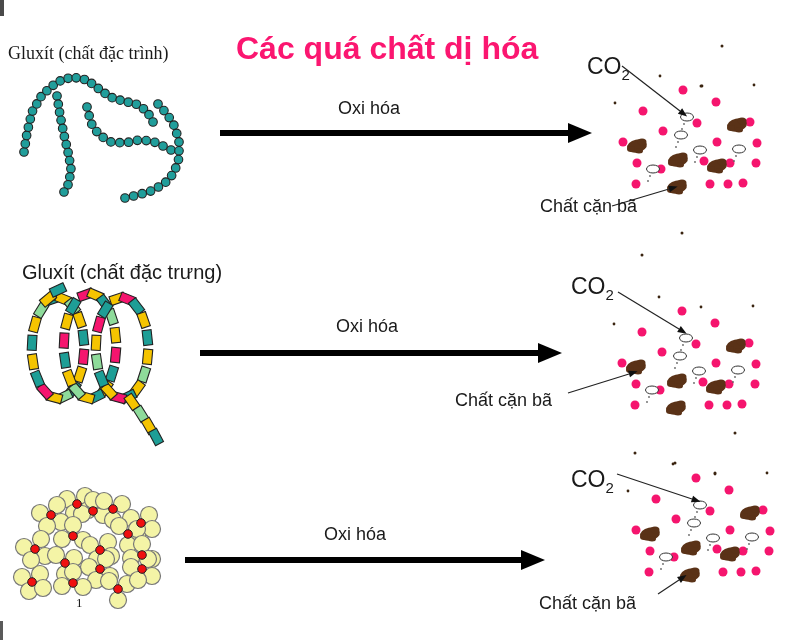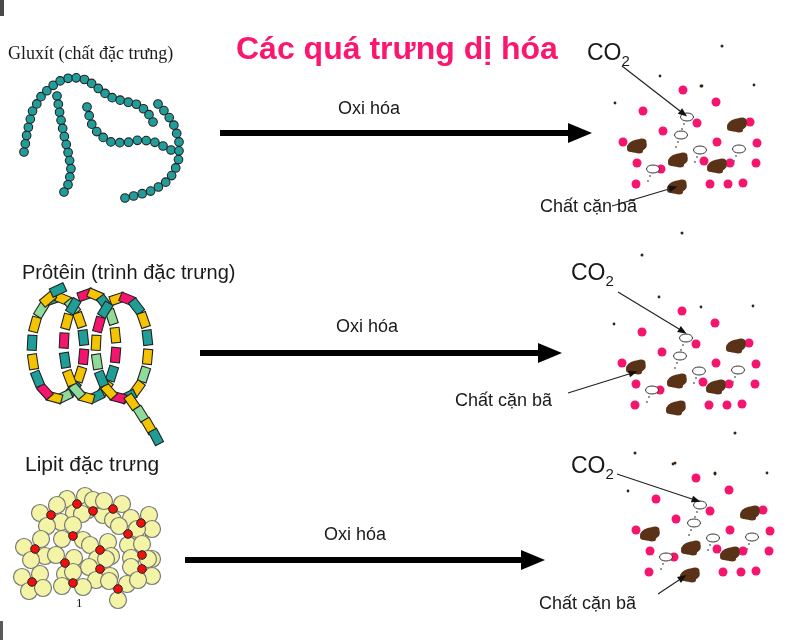--- a/index.html
+++ b/index.html
@@ -4,21 +4,21 @@
 <style>
   html,body{margin:0;padding:0;background:#fff;}
   .page{position:relative;width:800px;height:640px;background:#ffffff;overflow:hidden;
         font-family:"Liberation Sans",sans-serif;}
   #art{position:absolute;left:0;top:0;}
   .label{position:absolute;white-space:nowrap;color:#1a1a1a;line-height:1.1;}
   .title{font-weight:bold;font-size:32px;letter-spacing:0px;}
   .serif{font-family:"Liberation Serif",serif;font-size:18px;}
   .molname{font-size:20px;}
   .oxi{font-size:18px;}
-  .co2{font-size:23px;}
+  .co2{font-size:23px;margin-top:14px;}
   .co2 sub{font-size:15px;}
   .waste{font-size:18px;}
   .pagenum{font-family:"Liberation Serif",serif;font-size:13px;}
   .edge-bar{position:absolute;background:#4a4a4a;}
   .edge-top{left:0;top:0;width:4px;height:16px;}
   .edge-bottom{left:0;top:621px;width:3px;height:19px;background:#5a5a5a;}
 </style>
 </head>
 <body>
 
@@ -503,31 +503,30 @@
       <g>
         <line x1="617" y1="474" x2="692" y2="499" stroke="#222" stroke-width="1.2"></line>
         <polygon points="0,-3.5 9,0 0,3.5" fill="#111" transform="translate(692,499) rotate(18.43494882292201)"></polygon>
       </g>
       <g>
         <line x1="658" y1="594" x2="679" y2="580" stroke="#222" stroke-width="1.2"></line>
         <polygon points="0,-3.5 9,0 0,3.5" fill="#111" transform="translate(679,580) rotate(-33.690067525979785)"></polygon>
       </g>
     </svg>
 
-  <div class="label title" style="left: 236px; top: 31px; color: rgb(251, 22, 112);">Các quá trưng dị hóa</div>
-
-  <div class="label serif" style="left:8px;top:44px;">Gluxít (chất đặc trưng)</div>
+  <div class="label title" style="left: 236px; top: 31px; color: rgb(251, 22, 112);">Các quá chất dị hóa</div>
+
+  <div class="label serif" style="left:8px;top:44px;">Gluxít (chất đặc trình)</div>
   <div class="label oxi" style="left:338px;top:99px;">Oxi hóa</div>
   <div class="label co2" style="left:587px;top:40px;"><span>CO</span><sub>2</sub></div>
   <div class="label waste" style="left:540px;top:197px;">Chất cặn bã</div>
 
-  <div class="label molname" style="left:22px;top:261px;">Prôtêin (trình đặc trưng)</div>
+  <div class="label molname" style="left:22px;top:261px;">Gluxít (chất đặc trưng)</div>
   <div class="label oxi" style="left:336px;top:317px;">Oxi hóa</div>
   <div class="label co2" style="left:571px;top:260px;"><span>CO</span><sub>2</sub></div>
   <div class="label waste" style="left:455px;top:391px;">Chất cặn bã</div>
 
-  <div class="label molname" style="left:25px;top:452px;font-size:21px;">Lipit đặc trưng</div>
   <div class="label oxi" style="left:324px;top:525px;">Oxi hóa</div>
   <div class="label co2" style="left:571px;top:453px;"><span>CO</span><sub>2</sub></div>
   <div class="label waste" style="left:539px;top:594px;">Chất cặn bã</div>
 
   <div class="label pagenum" style="left:76px;top:596px;">1</div>
 </div>
 
 </body></html>

